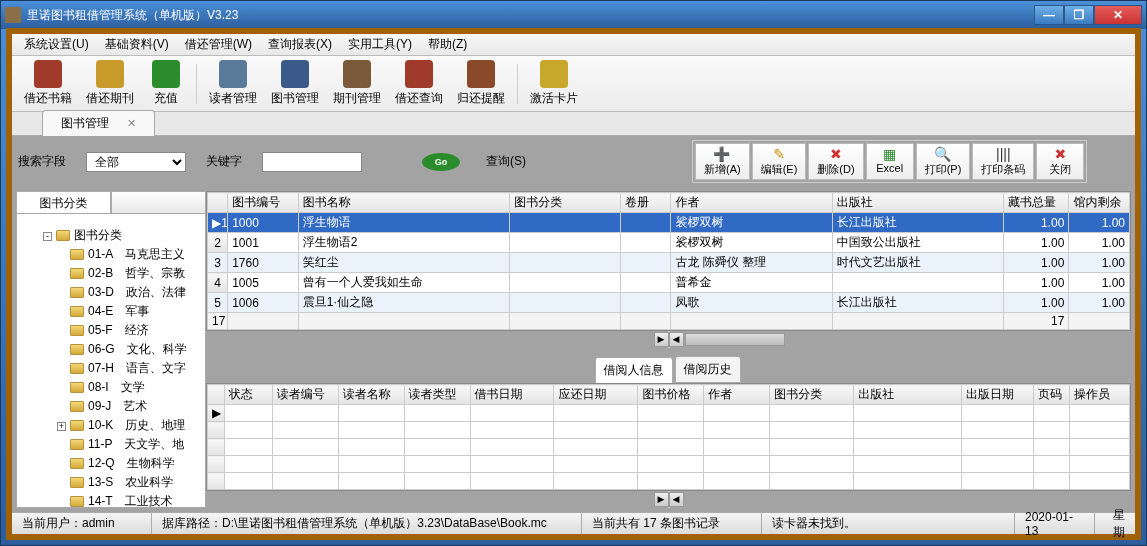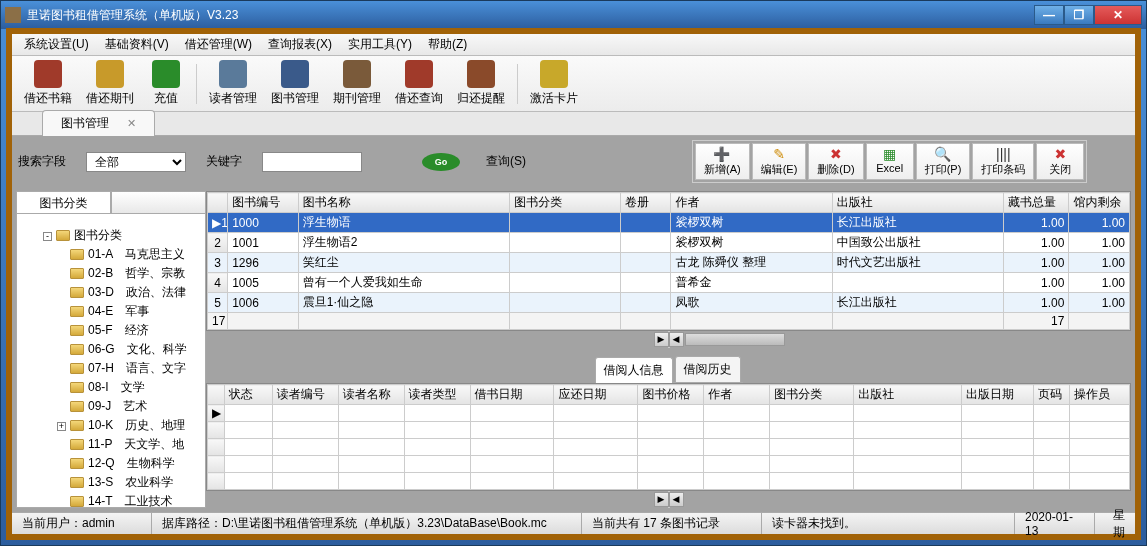--- a/index.html
+++ b/index.html
@@ -274,21 +274,21 @@
                 <td>浮生物语2</td>
                 <td></td>
                 <td></td>
                 <td>裟椤双树</td>
                 <td>中国致公出版社</td>
                 <td class="num">1.00</td>
                 <td class="num">1.00</td>
               </tr>
               <tr class="alt">
                 <td class="rowhdr">3</td>
-                <td>1296</td>
+                <td>1760</td>
                 <td>笑红尘</td>
                 <td></td>
                 <td></td>
                 <td>古龙 陈舜仪 整理</td>
                 <td>时代文艺出版社</td>
                 <td class="num">1.00</td>
                 <td class="num">1.00</td>
               </tr>
               <tr class="">
                 <td class="rowhdr">4</td>

